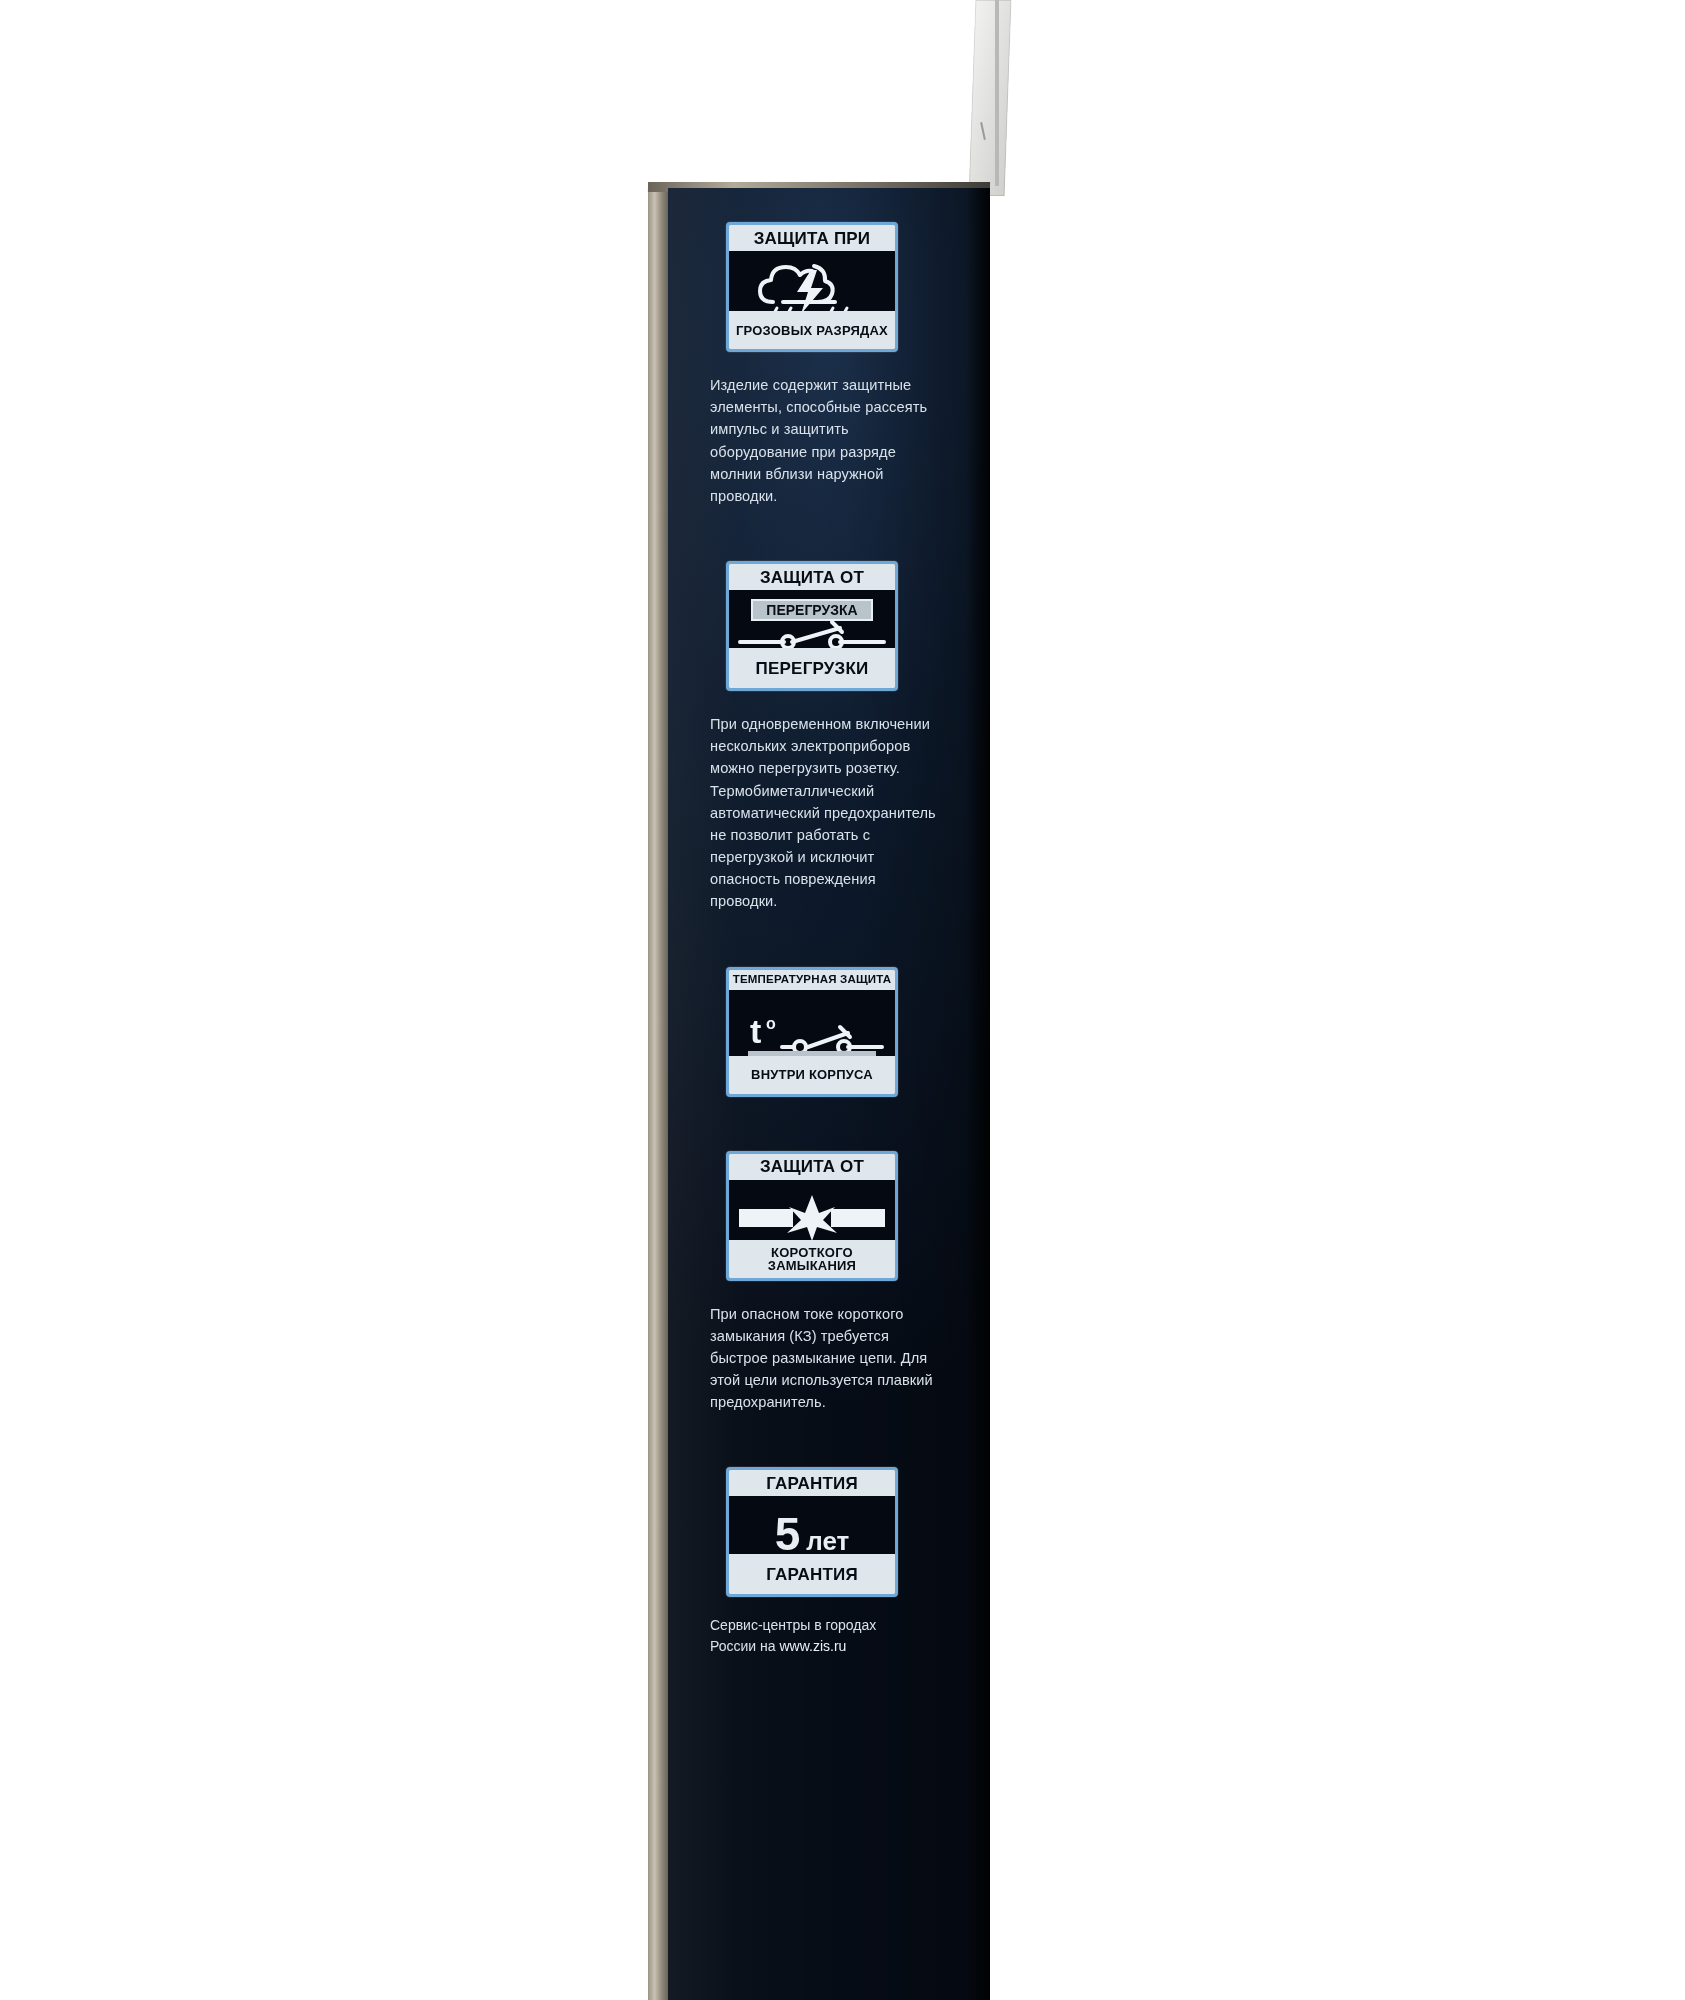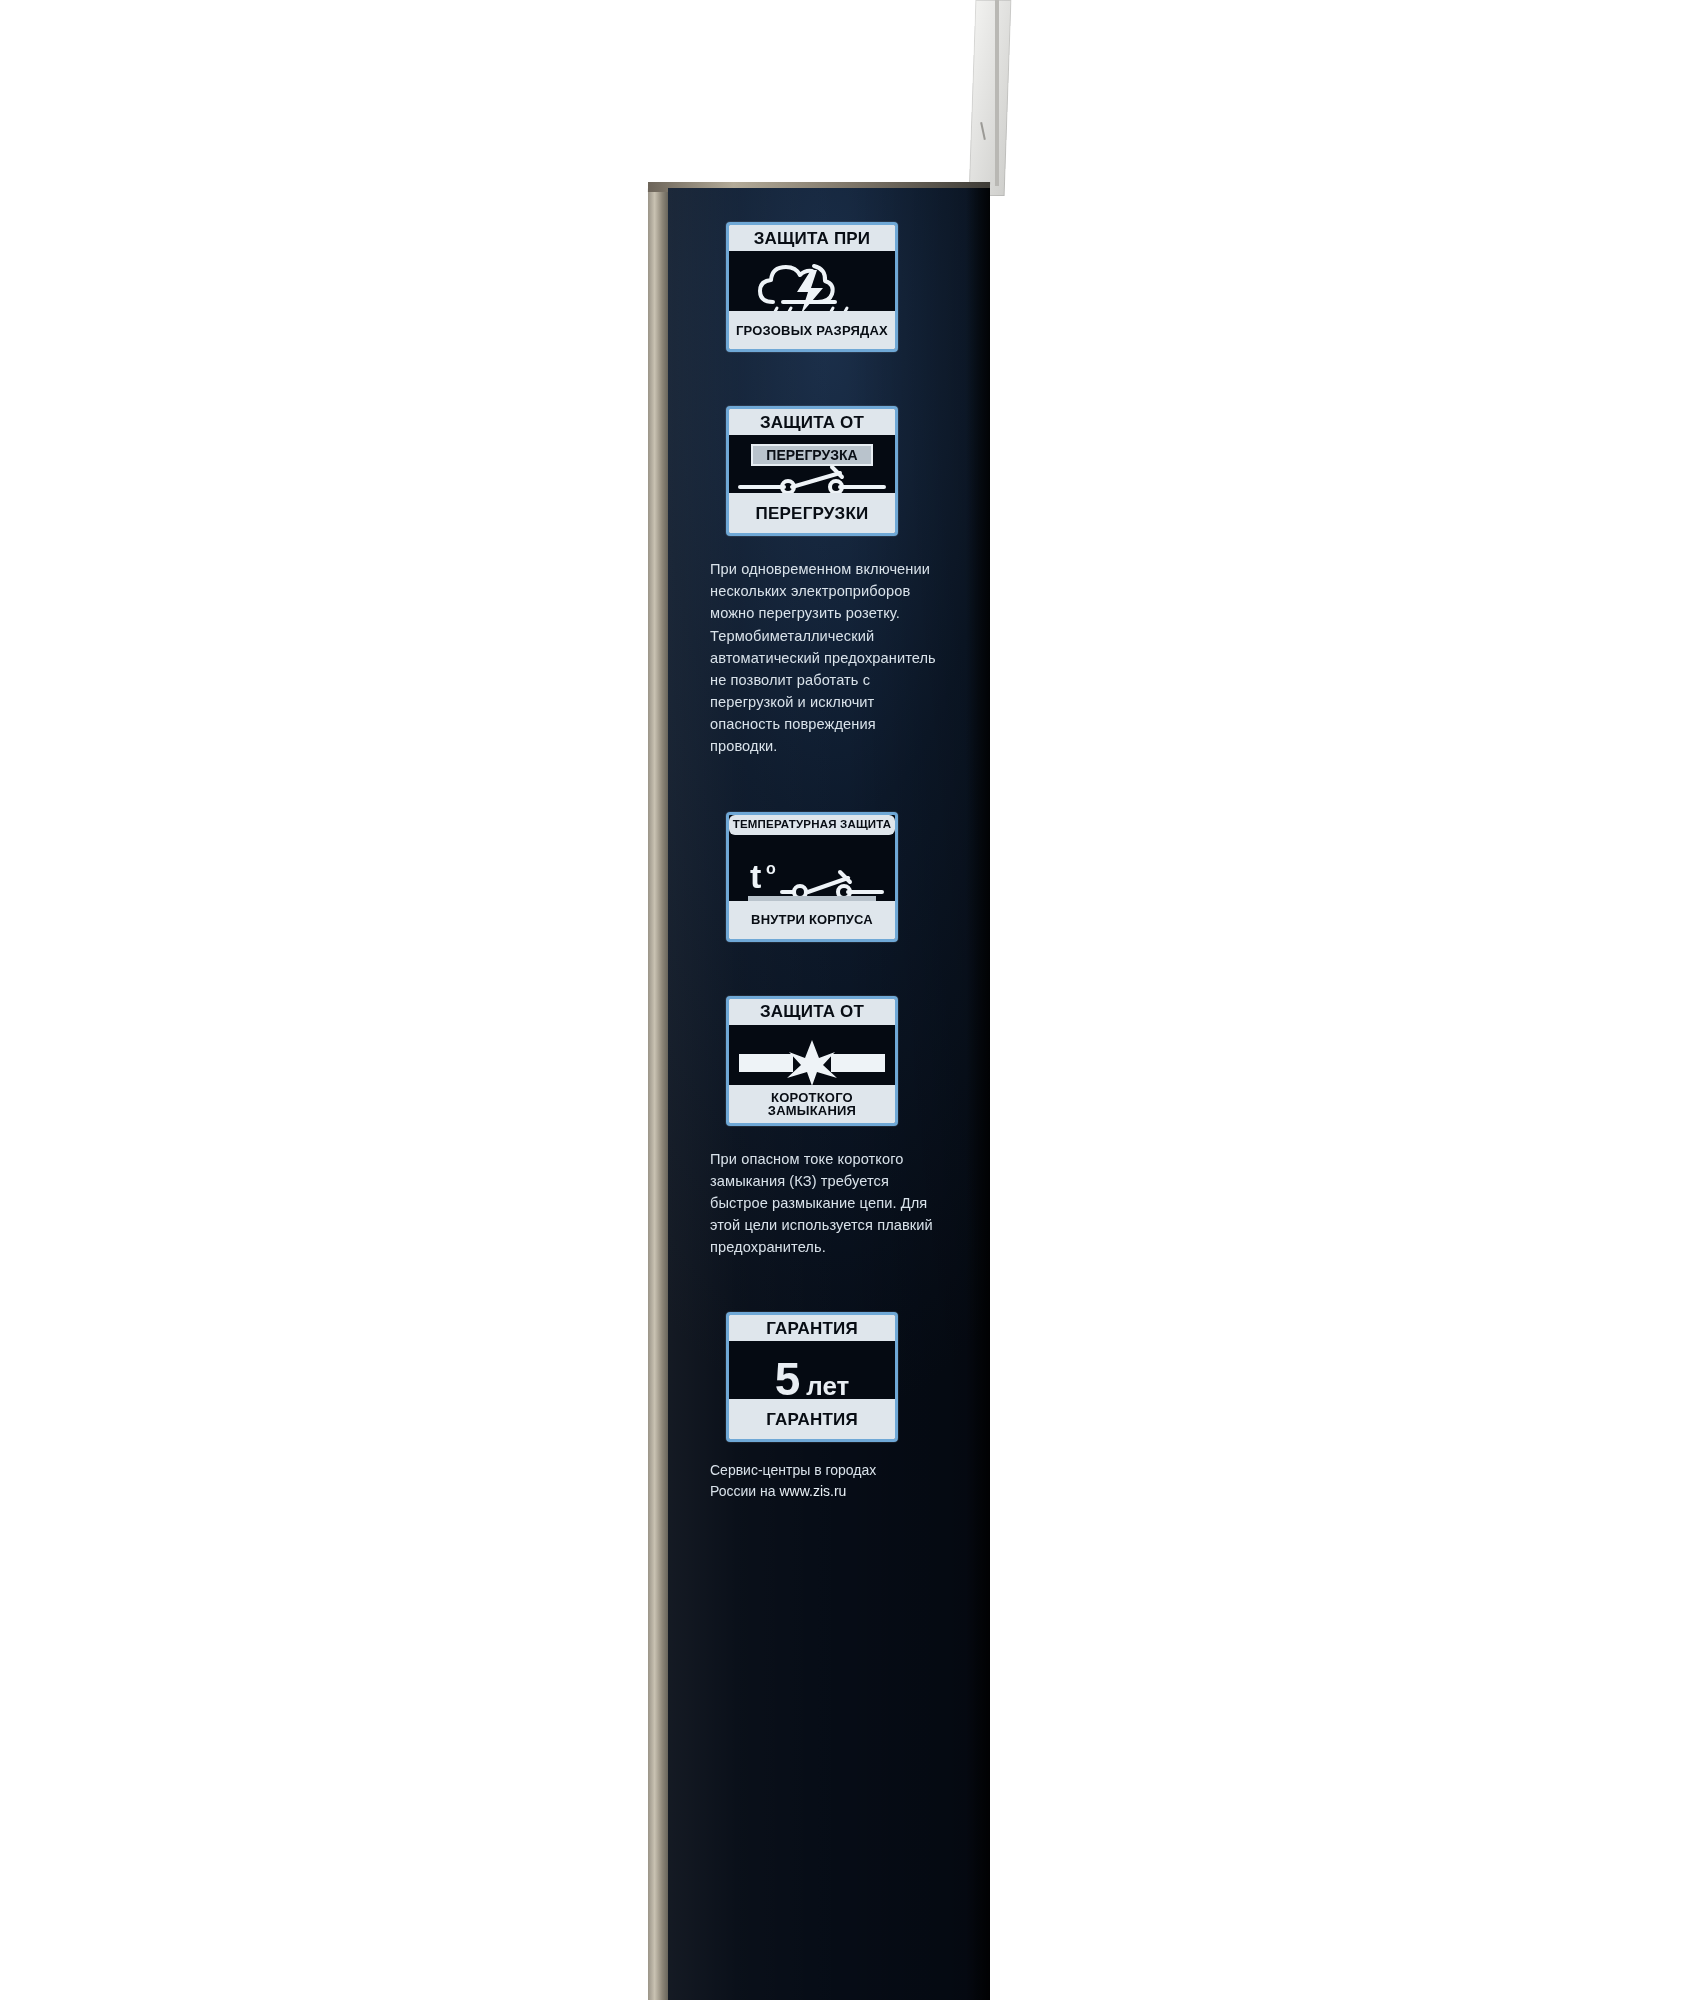--- a/index.html
+++ b/index.html
@@ -130,21 +130,21 @@
     text-align: center;
     letter-spacing: 0.2px;
     line-height: 1;
     display: flex;
     align-items: center;
     justify-content: center;
   }
   .badge .b-top { top: 0; height: 26px; font-size: 17px; }
   .badge .b-bot { bottom: 0; height: 38px; font-size: 13px; }
   .badge .b-bot.big { height: 40px; font-size: 17px; }
-  .badge .b-top.small { font-size: 11.5px; height: 20px; border-radius: 6px; }
+  .badge .b-top.small { font-size: 11.5px; height: 20px; }
   .badge .b-art {
     position: absolute;
     left: 0; right: 0;
     top: 26px; bottom: 22px;
     display: flex;
     align-items: center;
     justify-content: center;
   }
 
   
@@ -209,20 +209,21 @@
             <g fill="none" stroke="#eef3f7" stroke-width="3" stroke-linecap="round">
               <path d="M24 50 l-5 9"></path>
               <path d="M38 50 l-5 9"></path>
               <path d="M80 50 l-5 9"></path>
               <path d="M94 50 l-5 9"></path>
             </g>
           </svg>
         </div>
         <div class="b-bot">ГРОЗОВЫХ РАЗРЯДАХ</div>
       </div>
+      <p class="para">Изделие содержит защитные элементы, способные рассеять импульс и защитить оборудование при разряде молнии вблизи наружной проводки.</p>
 
       <div class="spacer-m"></div>
 
       <div class="badge">
         <div class="b-top">ЗАЩИТА ОТ</div>
         <div class="b-art">
           <svg width="152" height="60" viewBox="0 0 152 60">
             <rect x="16" y="2" width="120" height="20" fill="#b9c3cc" stroke="#e8eef3" stroke-width="2"></rect>
             <text x="76" y="17" font-family="Liberation Sans, sans-serif" font-size="14" font-weight="bold" fill="#0a0f16" text-anchor="middle">ПЕРЕГРУЗКА</text>
             <g stroke="#eef3f7" stroke-width="4" fill="none" stroke-linecap="round">

